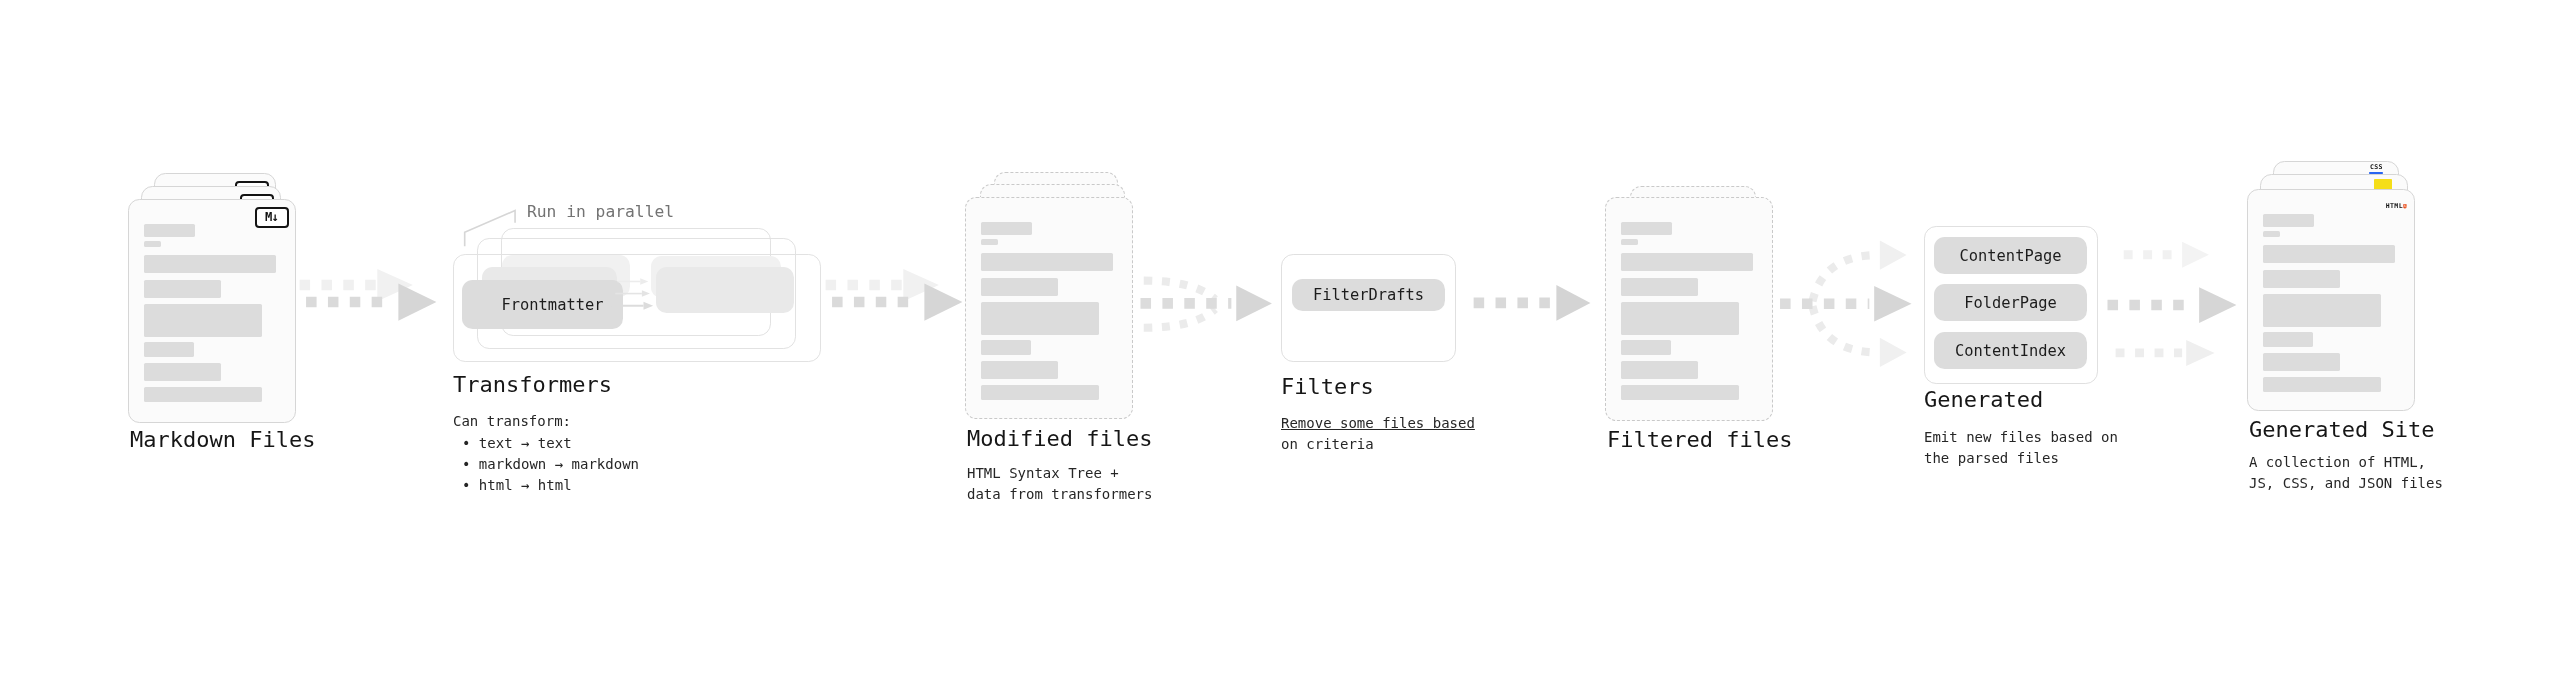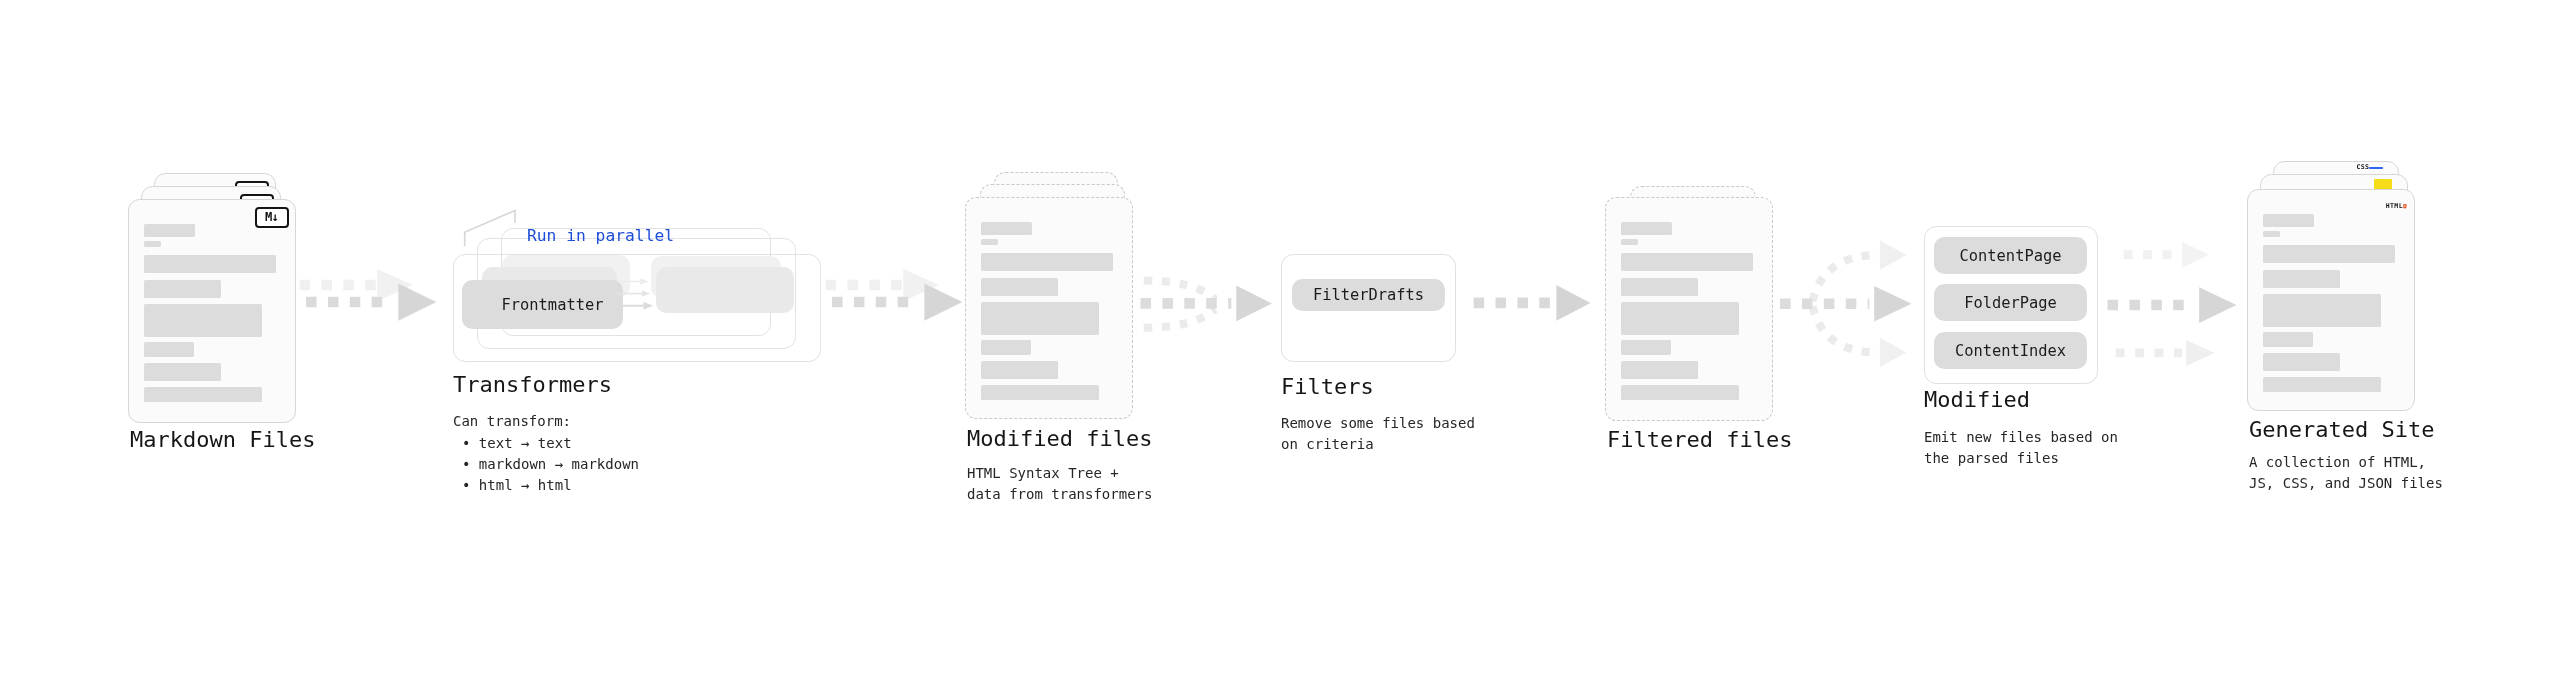--- a/index.html
+++ b/index.html
@@ -18,35 +18,35 @@
   .b3{top:55px;width:132px;height:18px}
   .b4{top:80px;width:77px;height:18px}
   .b5{top:104px;width:118px;height:32.5px}
   .b6{top:142px;width:50px;height:14.6px}
   .b7{top:163px;width:77px;height:18px}
   .b8{top:187px;width:118px;height:14.6px}
 
   
   .label{position:absolute;font-size:22px;line-height:24.4px;color:#161616;white-space:nowrap;}
   .sub{position:absolute;font-size:14px;line-height:21px;color:#262626;white-space:pre;}
-  .ann{position:absolute;font-size:16.3px;color:#1d4ed8;white-space:nowrap;margin-top:24px;}
+  .ann{position:absolute;font-size:16.3px;color:#737373;white-space:nowrap;}
 
   
   .gbox{position:absolute;background:#dcdcdc;border-radius:10.6px;display:flex;align-items:center;
         justify-content:center;font-size:15.4px;color:#1c1c1c;white-space:nowrap;}
   .ghost{position:absolute;border-radius:10.6px;}
   .outline{position:absolute;border:1.6px solid #e2e2e2;border-radius:12.2px;background:transparent;}
 
   
   .md-badge{position:absolute;top:6.5px;right:6.5px;width:30px;height:17px;background:#fff;
             border:2.4px solid #141414;border-radius:4.1px;display:flex;align-items:center;
             justify-content:center;font-size:12.2px;font-weight:bold;color:#141414;letter-spacing:-0.8px;}
 
   
-  .css-badge{position:absolute;top:2.4px;right:14.6px;display:flex;flex-direction:row;align-items:center;}
+  .css-badge{position:absolute;top:2.4px;right:14.6px;display:flex;flex-direction:column;align-items:center;}
   .css-badge .t{font-size:6.5px;font-weight:bold;color:#111;line-height:6.5px;letter-spacing:0.4px;}
   .css-badge .u{width:14px;height:2.4px;background:#2965f1;border-radius:0.8px;margin-top:0.8px;}
   .js-badge{position:absolute;top:4.1px;right:15.4px;width:18px;height:11.4px;background:#f5de19;border-radius:0.8px;}
   .html5-logo{position:absolute;top:4.9px;right:7.3px;width:21px;display:flex;flex-direction:row;align-items:center;}
   .html5-logo .t{font-size:6.5px;font-weight:bold;color:#111;line-height:7.3px;letter-spacing:0.4px;}
 </style>
 </head>
 <body>
 
 <div class="canvas">
@@ -139,21 +139,21 @@
     <path d="M 12,103 Q 75,103 100,80" stroke="#ebebeb" stroke-width="10" stroke-dasharray="10 12" fill="none"></path>
     <line x1="8" y1="73" x2="120" y2="73" stroke="#dcdcdc" stroke-width="13" stroke-dasharray="13 14"></line>
     <polygon points="126,51 170,73 126,95" fill="#d6d6d6"></polygon>
   </svg>
 
   <div class="outline" style="left:1281px;top:254px;width:173px;height:106px;border-color:#e0e0e0;"></div>
   <div class="gbox" style="left:1292px;top:279px;width:153px;height:32px;">
     <span>FilterDrafts</span>
   </div>
   <div class="label" style="left:1281px;top:375px;">Filters</div>
-  <div class="sub" style="left:1281px;top:413px;">Remove some files based</div>
+  <div class="sub" style="left:1281px;top:413px;text-decoration:underline;">Remove some files based</div>
   <div class="sub" style="left:1281px;top:434px;">on criteria</div>
 
   <svg class="abs" style="left:1467px;top:268px;" width="126" height="73" viewBox="0 0 155 90">
     <line x1="8" y1="43" x2="105" y2="43" stroke="#d9d9d9" stroke-width="13" stroke-dasharray="13 14"></line>
     <polygon points="110,21 152,43 110,65" fill="#d4d4d4"></polygon>
   </svg>
 
   <div class="doc dashed" style="left:1630px;top:186px;width:124px;height:222px;"></div>
   <div class="doc dashed" style="left:1605px;top:197px;width:166px;height:222px;background:#fbfbfb;">
     <div class="bar b1"></div>
@@ -179,21 +179,21 @@
   <div class="outline" style="left:1924px;top:226px;width:172px;height:156px;border-color:#e0e0e0;"></div>
   <div class="gbox" style="left:1934px;top:237px;width:153px;height:37px;">
     <span>ContentPage</span>
   </div>
   <div class="gbox" style="left:1934px;top:284px;width:153px;height:37px;">
     <span>FolderPage</span>
   </div>
   <div class="gbox" style="left:1934px;top:332px;width:153px;height:37px;">
     <span>ContentIndex</span>
   </div>
-  <div class="label" style="left:1924px;top:388px;">Modified</div>
+  <div class="label" style="left:1924px;top:388px;">Generated</div>
   <div class="sub" style="left:1924px;top:427px;">Emit new files based on</div>
   <div class="sub" style="left:1924px;top:448px;">the parsed files</div>
 
   <svg class="abs" style="left:2101px;top:232px;" width="146" height="138" viewBox="0 0 180 170">
     <line x1="28" y1="28" x2="95" y2="28" stroke="#f1f1f1" stroke-width="11" stroke-dasharray="11 13"></line>
     <polygon points="100,12 133,28 100,44" fill="#f3f3f3"></polygon>
     <line x1="8" y1="90" x2="116" y2="90" stroke="#dadada" stroke-width="13" stroke-dasharray="13 14"></line>
     <polygon points="121,68 167,90 121,112" fill="#d6d6d6"></polygon>
     <line x1="18" y1="149" x2="100" y2="149" stroke="#ededed" stroke-width="11" stroke-dasharray="11 13"></line>
     <polygon points="105,133 140,149 105,165" fill="#efefef"></polygon>

